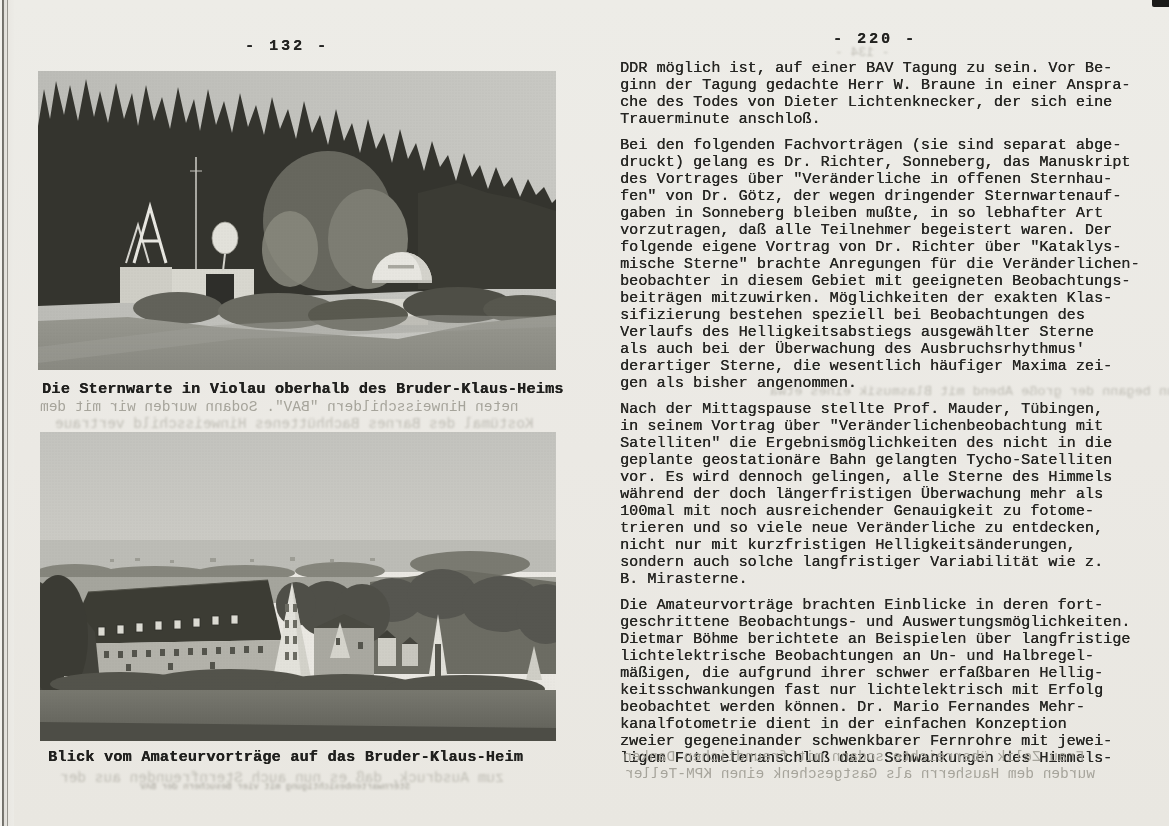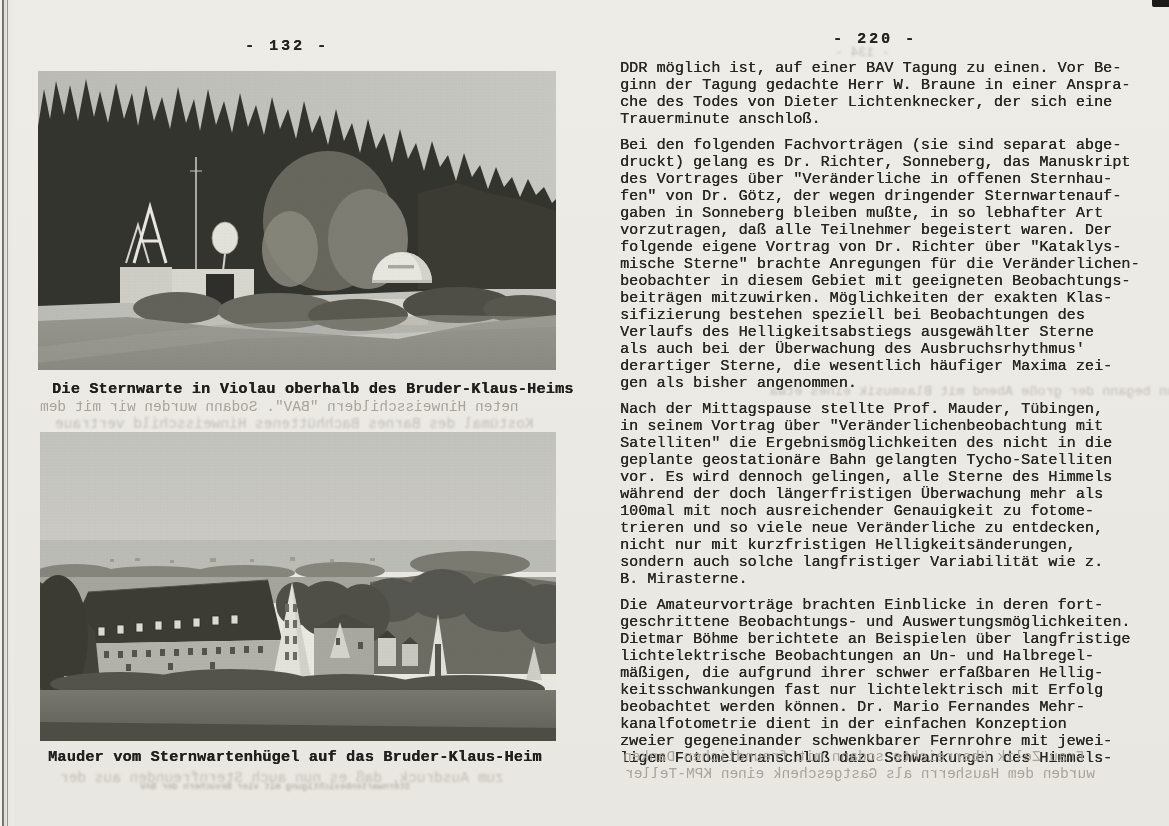--- a/index.html
+++ b/index.html
@@ -16,21 +16,21 @@
     position:absolute;font-weight:bold;font-size:15px;letter-spacing:3px;
     color:#242422;white-space:nowrap;text-shadow:0.3px 0 0 currentColor;
   }
   #left-page-number{left:245px;top:38px;}
   #right-page-number{left:248px;top:31px;}
 
   .caption{
     position:absolute;font-weight:bold;font-size:15.2px;letter-spacing:0.2px;
     color:#20201e;white-space:nowrap;text-shadow:0.3px 0 0 currentColor;
   }
-  #caption-1{left:52px;top:380px;}
+  #caption-1{left:42px;top:380px;}
   #caption-2{left:48px;top:748px;}
 
   .body-text{
     position:absolute;left:35px;top:60px;width:535px;
     font-size:15.2px;line-height:17px;color:#262623;
     text-shadow:0.25px 0 0 currentColor;
   }
   .body-text p{margin:0 0 9px 0;white-space:pre-line;}
 
   .photo{position:absolute;display:block;}
@@ -269,36 +269,36 @@
       <rect x="216" y="262" width="14" height="7"></rect>
         <rect x="246" y="268" width="12" height="6"></rect>
       <rect x="298" y="262" width="16" height="7"></rect>
         <rect x="330" y="266" width="10" height="5"></rect>
     </g>
     <rect y="258" width="516" height="51" fill="url(#meadow2)"></rect>
     <polygon points="0,290 516,296 516,309 0,309" fill="#4d4d46"></polygon>
     <rect width="516" height="309" fill="url(#halftone)" opacity="0.07"></rect>
   </svg>
 
-  <div class="caption" id="caption-2">Mauder vom Sternwartenhügel auf das Bruder-Klaus-Heim</div>
+  <div class="caption" id="caption-2">Blick vom Amateurvorträge auf das Bruder-Klaus-Heim</div>
 
   <div class="ghost" style="left:40px;top:399px;">neten Hinweisschildern "BAV". Sodann wurden wir mit dem</div>
   <div class="ghost texture" style="left:55px;top:416px;">Kostümal des Barnes Bachhüttenes Hinweisschild vertraue</div>
   <div class="ghost texture" style="left:60px;top:770px;">zum Ausdruck, daß es nun auch Sternfreunden aus der</div>
   <div class="ghost tiny" style="left:140px;top:782px;">Sternwartenbesichtigung mit vier Besuchern der BAV</div>
 </div>
 
 <div class="page" id="right-page">
 
   <div class="page-number" id="right-page-number">- 220 -</div>
 
   <div class="ghost texture" style="left:250px;top:45px;font-size:13px;">- 134 -</div>
 
   <div class="body-text">
-    <p>DDR möglich ist, auf einer BAV Tagung zu einen. Vor Be-
+    <p>DDR möglich ist, auf einer BAV Tagung zu sein. Vor Be-
 ginn der Tagung gedachte Herr W. Braune in einer Anspra-
 che des Todes von Dieter Lichtenknecker, der sich eine
 Trauerminute anschloß.</p>
     <p>Bei den folgenden Fachvorträgen (sie sind separat abge-
 druckt) gelang es Dr. Richter, Sonneberg, das Manuskript
 des Vortrages über "Veränderliche in offenen Sternhau-
 fen" von Dr. Götz, der wegen dringender Sternwartenauf-
 gaben in Sonneberg bleiben mußte, in so lebhafter Art
 vorzutragen, daß alle Teilnehmer begeistert waren. Der
 folgende eigene Vortrag von Dr. Richter über "Kataklys-

